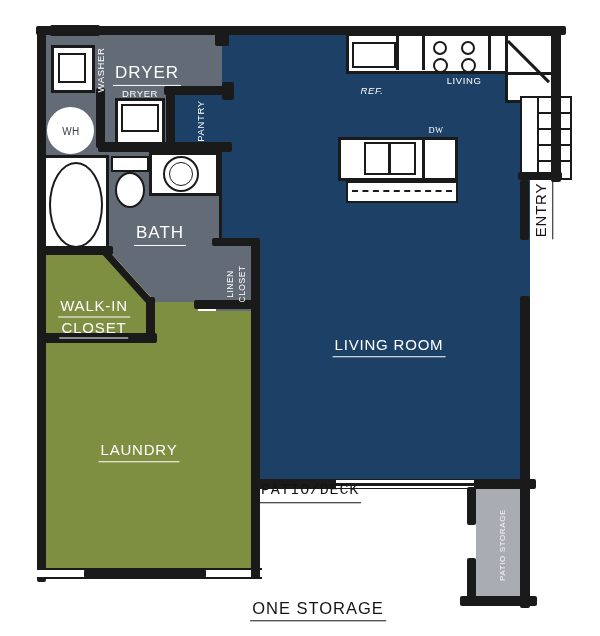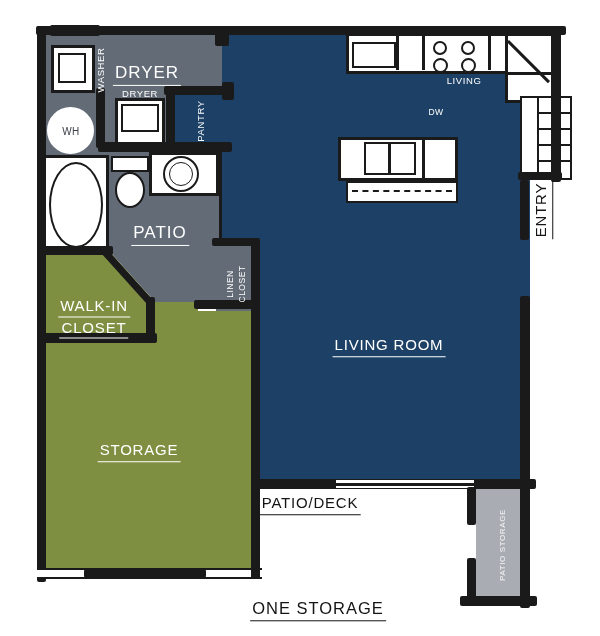--- a/index.html
+++ b/index.html
@@ -126,50 +126,50 @@
   <div class="lbl big" style="left:147px;top:63px;">
     <br>
     <span class="u">DRYER</span>
   </div>
   <div class="lbl sm" style="left:140px;top:94px;text-align:right;">DRYER</div>
   <div class="lbl sm vert" style="left:101px;top:70px;">WASHER</div>
   <div class="lbl sm vert" style="left:201px;top:121px;">PANTRY</div>
   <div class="lbl" style="left:71px;top:131px;color:#3c424b;font-size:10px;">WH</div>
 
   <div class="lbl big" style="left:160px;top:234px;">
-    <span class="u">PATIO</span>
+    <span class="u">BATH</span>
   </div>
 
-  <div class="lbl sm" style="left:372px;top:63px;">REF.</div>
+  <div class="lbl sm" style="left:372px;top:91px;font-style:italic;">REF.</div>
   <div class="lbl sm" style="left:464px;top:81px;">LIVING</div>
-  <div class="lbl xs" style="left:436px;top:113px;">DW</div>
+  <div class="lbl xs" style="left:436px;top:131px;font-family:Liberation Serif, serif;">DW</div>
 
   <div class="lbl mid" style="left:389px;top:346px;">
     <span class="u">LIVING ROOM</span>
   </div>
 
   <div class="lbl mid" style="left:94px;top:317px;">
     <span class="u">WALK-IN</span><br>
     <span class="u">CLOSET</span>
   </div>
 
   <div class="lbl xs vert" style="left:237px;top:284px;line-height:1.4;">
     <span>LINEN</span><br>
     <span>CLOSET</span>
   </div>
 
   <div class="lbl mid" style="left:139px;top:451px;">
-    <span class="u">STORAGE</span>
+    <span class="u">LAUNDRY</span>
   </div>
 
   <div class="lbl mid vert dark" style="left:542px;top:210px;">
     <span class="u">ENTRY</span>
   </div>
 
-  <div class="lbl mid dark" style="left:310px;top:504px;">
+  <div class="lbl mid dark" style="left:310px;top:492px;font-family:Liberation Mono, monospace;">
     <span class="u">PATIO/DECK</span>
   </div>
 
   <div class="lbl vert" style="left:503px;top:545px;font-size:8px;letter-spacing:.6px;color:#f6f6f6;">PATIO STORAGE</div>
 
   <div class="lbl dark" style="left:318px;top:610px;font-size:16.5px;letter-spacing:1px;">
     <span class="u">ONE STORAGE</span>
   </div>
 
 </div>

